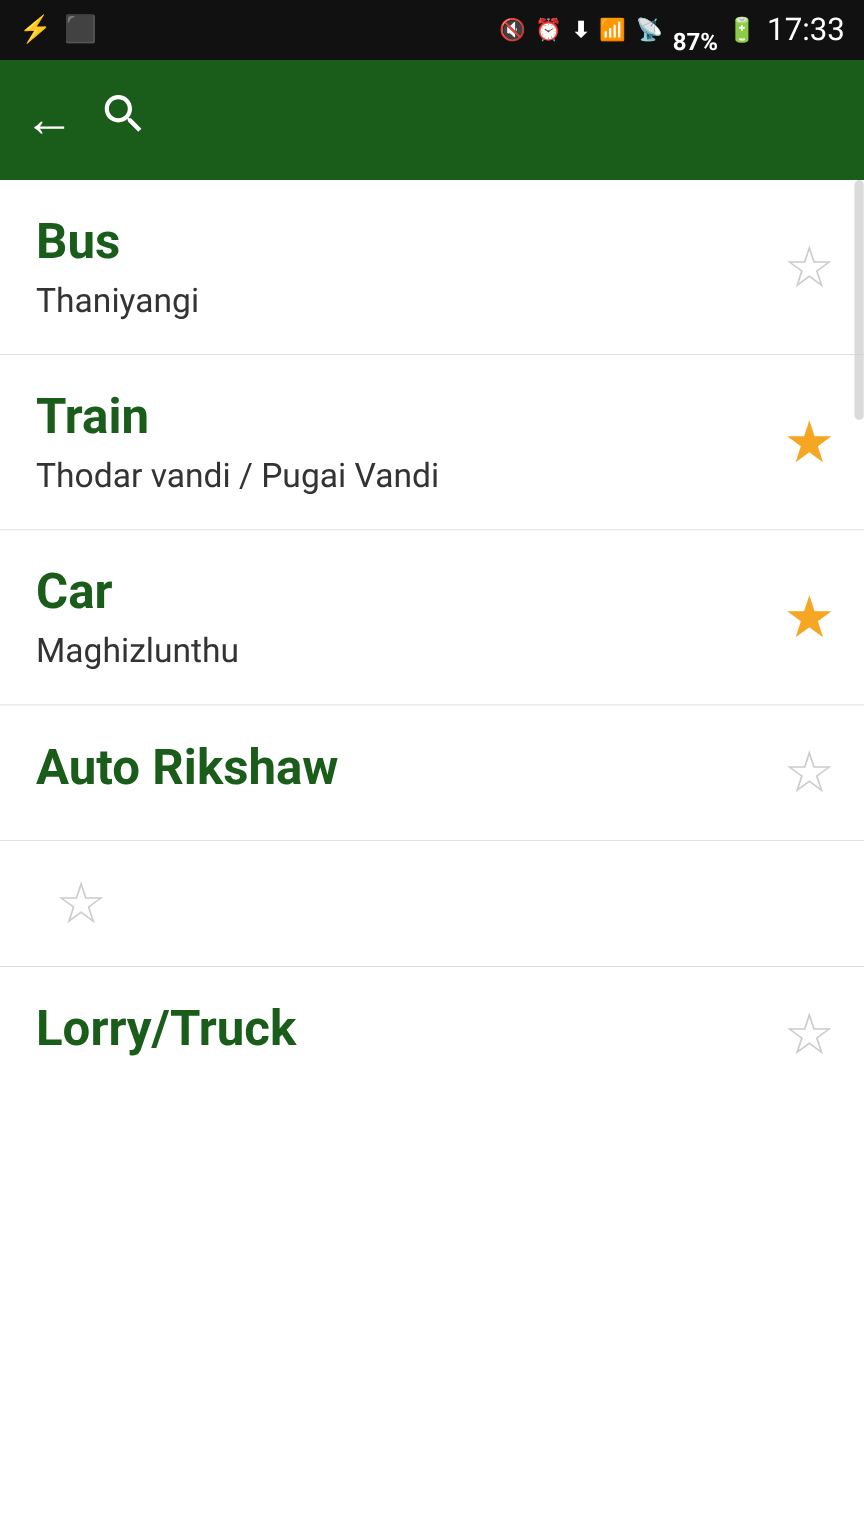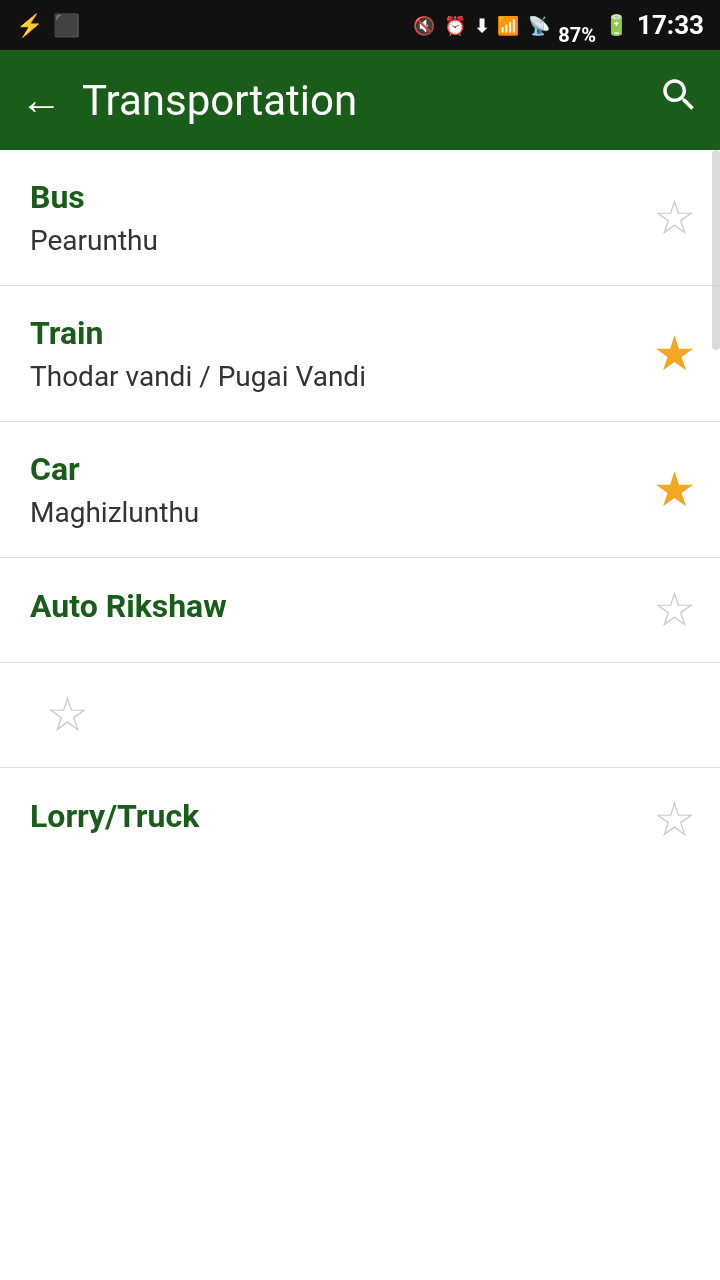--- a/index.html
+++ b/index.html
@@ -31,21 +31,21 @@
     }
     .status-right {
       display: flex;
       align-items: center;
       gap: 8px;
       font-size: 22px;
       font-weight: bold;
     }
     .status-time {
       font-size: 26px;
-      font-weight: bold;
+      font-weight: normal;
     }
 
     
     .app-bar {
       width: 720px;
       height: 100px;
       background: #1a5c1a;
       display: flex;
       align-items: center;
       padding: 0 20px;
@@ -88,21 +88,21 @@
       background: #fff;
     }
     .list-item:last-child {
       border-bottom: none;
       justify-content: space-between;
     }
     .item-text {
       flex: 1;
     }
     .item-title {
-      font-size: 32px;
+      font-size: 41px;
       font-weight: bold;
       color: #1a5c1a;
       margin-bottom: 8px;
     }
     .item-subtitle {
       font-size: 28px;
       color: #333;
     }
     .star-icon {
       font-size: 48px;
@@ -132,34 +132,33 @@
     <span style="font-size:18px;">📶</span>
     <span style="font-size:18px;">📡</span>
     <span style="font-size:20px;margin-top:20px;">87%</span>
     <span style="font-size:20px;">🔋</span>
     <span class="status-time">17:33</span>
   </div>
 </div>
 
 <div class="app-bar">
   <span class="app-bar-back">←</span>
-  <span class="app-bar-title">Transportation</span>
   <span class="app-bar-search">
     <svg width="42" height="42" viewBox="0 0 24 24" fill="white">
       <path d="M15.5 14h-.79l-.28-.27C15.41 12.59 16 11.11 16 9.5 16 5.91 13.09 3 9.5 3S3 5.91 3 9.5 5.91 16 9.5 16c1.61 0 3.09-.59 4.23-1.57l.27.28v.79l5 4.99L20.49 19l-4.99-5zm-6 0C7.01 14 5 11.99 5 9.5S7.01 5 9.5 5 14 7.01 14 9.5 11.99 14 9.5 14z"></path>
     </svg>
   </span>
 </div>
 
 <div class="content">
 
   <div class="list-item">
     <div class="item-text">
       <div class="item-title">Bus</div>
-      <div class="item-subtitle">Pearunthu</div>
+      <div class="item-subtitle">Thaniyangi</div>
     </div>
     <span class="star-icon star-empty">☆</span>
   </div>
 
   <div class="list-item">
     <div class="item-text">
       <div class="item-title">Train</div>
       <div class="item-subtitle">Thodar vandi / Pugai Vandi</div>
     </div>
     <span class="star-icon star-filled">★</span>

